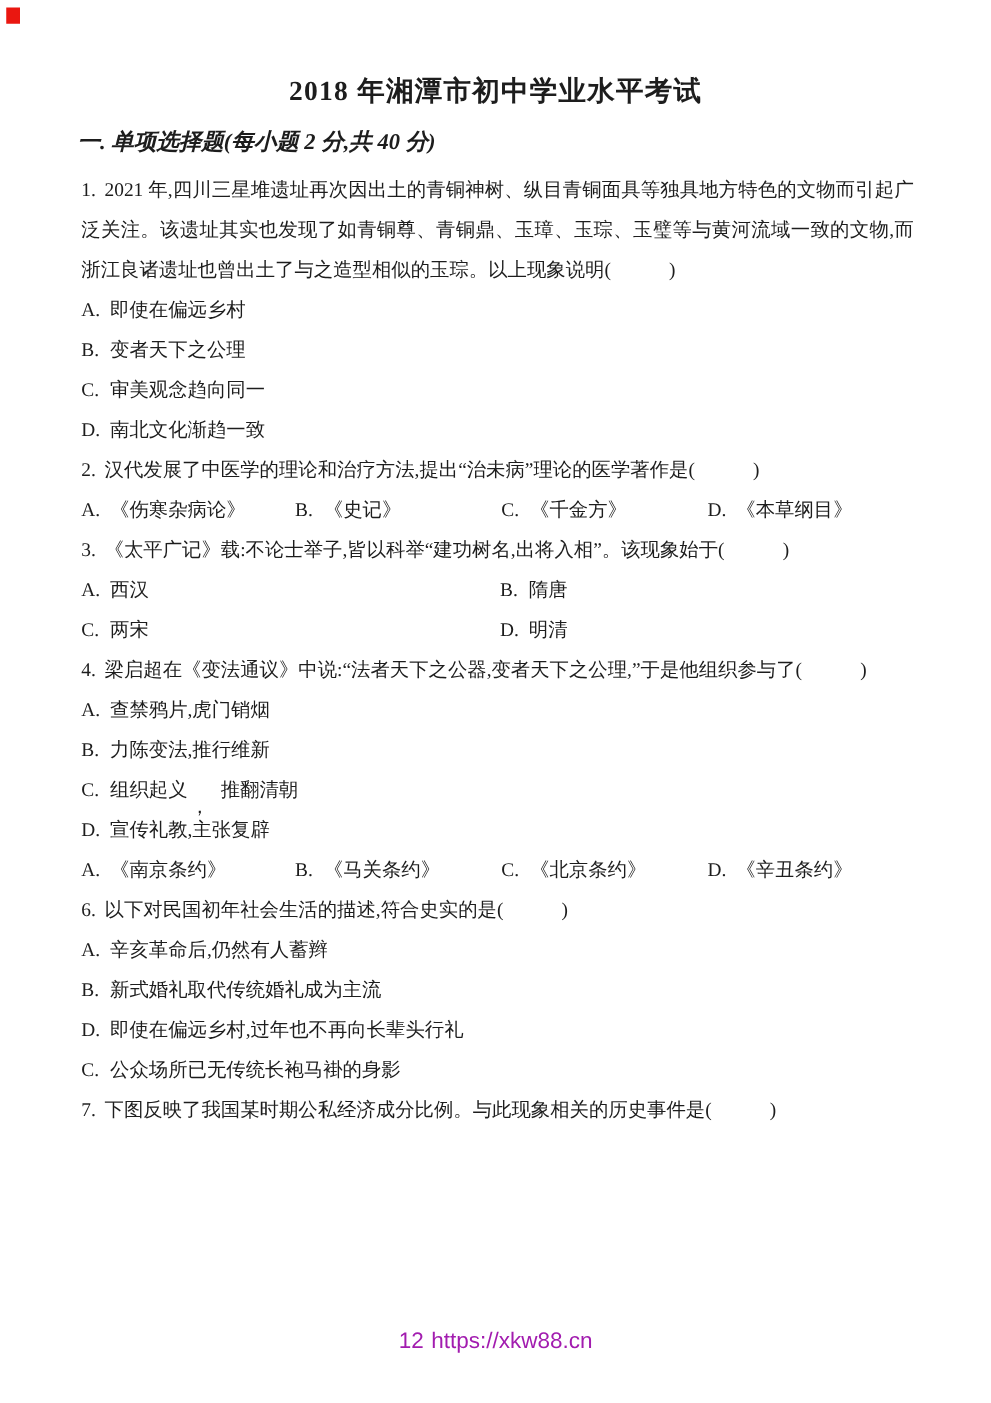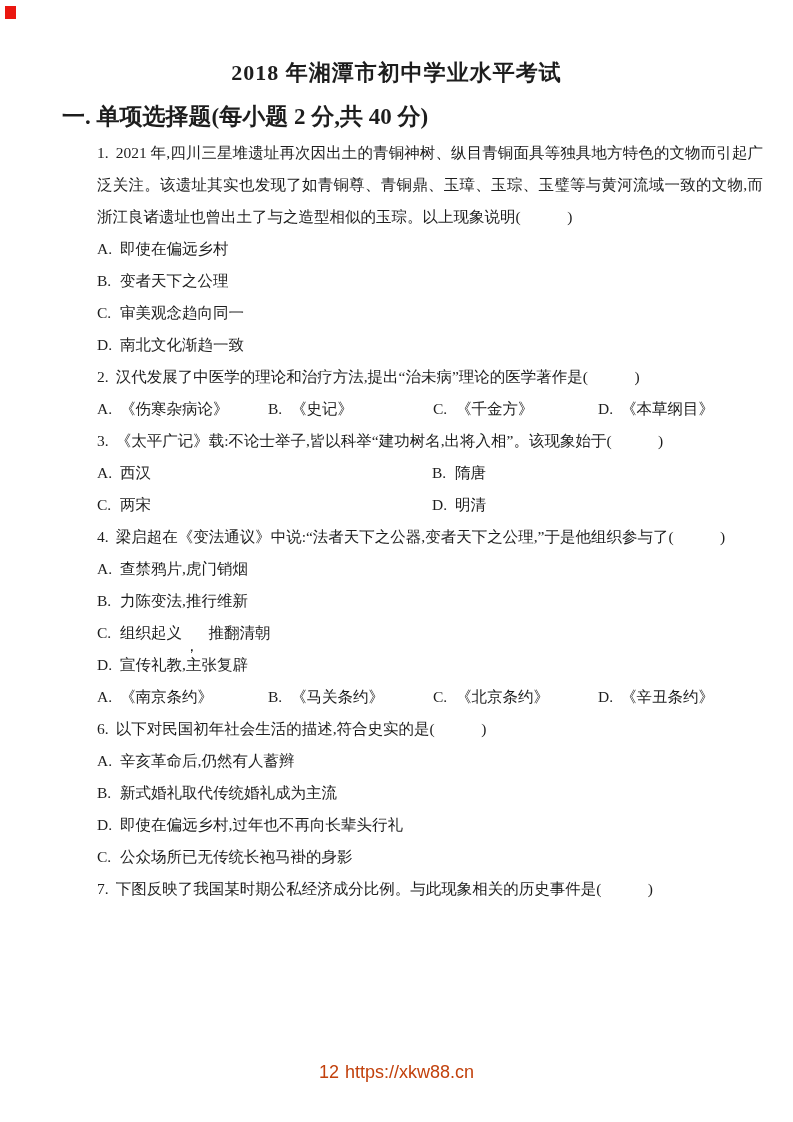--- a/index.html
+++ b/index.html
@@ -17,42 +17,42 @@
     background:#ea1710;
   }
   .doc-title {
     position:absolute; top:58px; left:0; width:100%;
     text-align:center;
     font-size:22px; font-weight:bold;
     letter-spacing:1px;
   }
   .section-heading {
     position:absolute; top:101px; left:62px;
-    font-size:23px; font-weight:bold;
+    font-size:18px; font-weight:bold;font-style:italic;
   }
   .content {
     position:absolute; top:137px; left:65px; width:666px;
-    font-size:15.5px; line-height:32px;margin-left:32px;
+    font-size:15.5px; line-height:32px;
   }
   .content p { margin:0; }
   .stem { text-align:justify; text-align-last:left; }
   .num { margin-right:7px; }
   .opt .letter { display:inline-block; min-width:23px; }
   .cols4 { display:grid; grid-template-columns:171px 165px 165px 1fr; }
   .cols2 { display:grid; grid-template-columns:335px 1fr; }
   .dropped-comma {
     position:relative; top:13px;
     margin-left:2px; margin-right:9px;
   }
   .mt6 { margin-top:6px; }
   .footer {
     position:absolute; top:1062px; left:0; width:100%;
     text-align:center;
     font-family:"Liberation Sans","DejaVu Sans",sans-serif;
-    font-size:18px; color:#c2410c;
+    font-size:18px; color:#a21caf;
   }
   .footer span { margin:0 3px; }
 </style>
 </head>
 <body>
 
 <div class="corner-mark"></div>
 
 <div class="doc-title">2018 年湘潭市初中学业水平考试</div>
 

